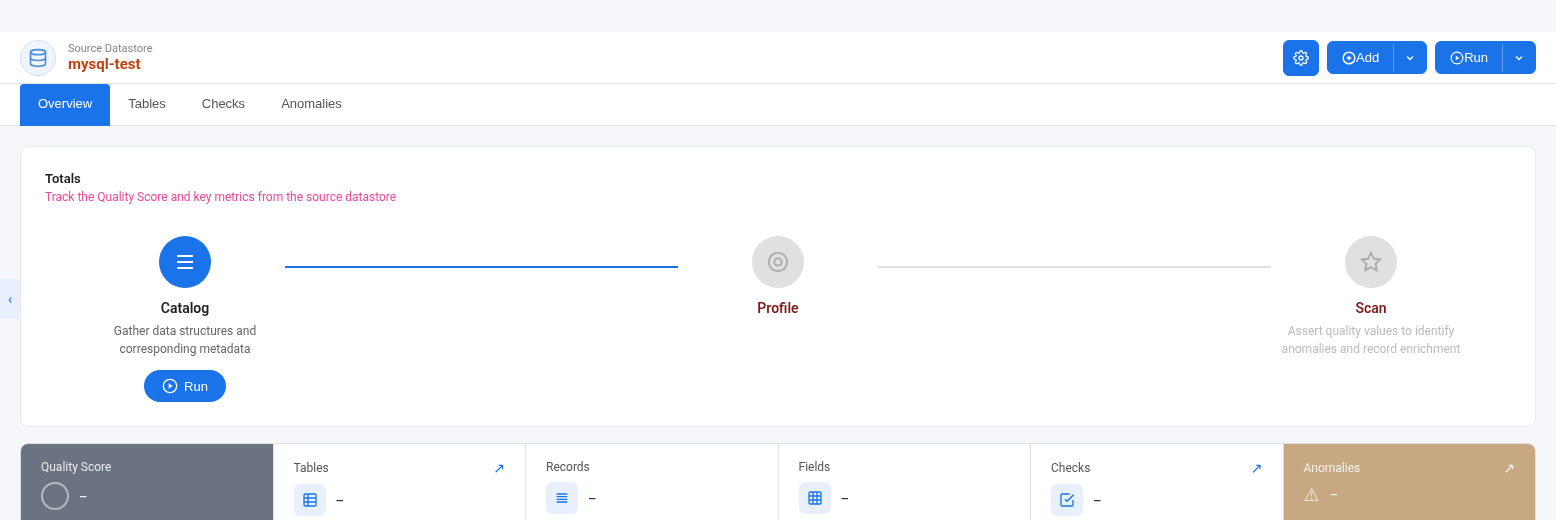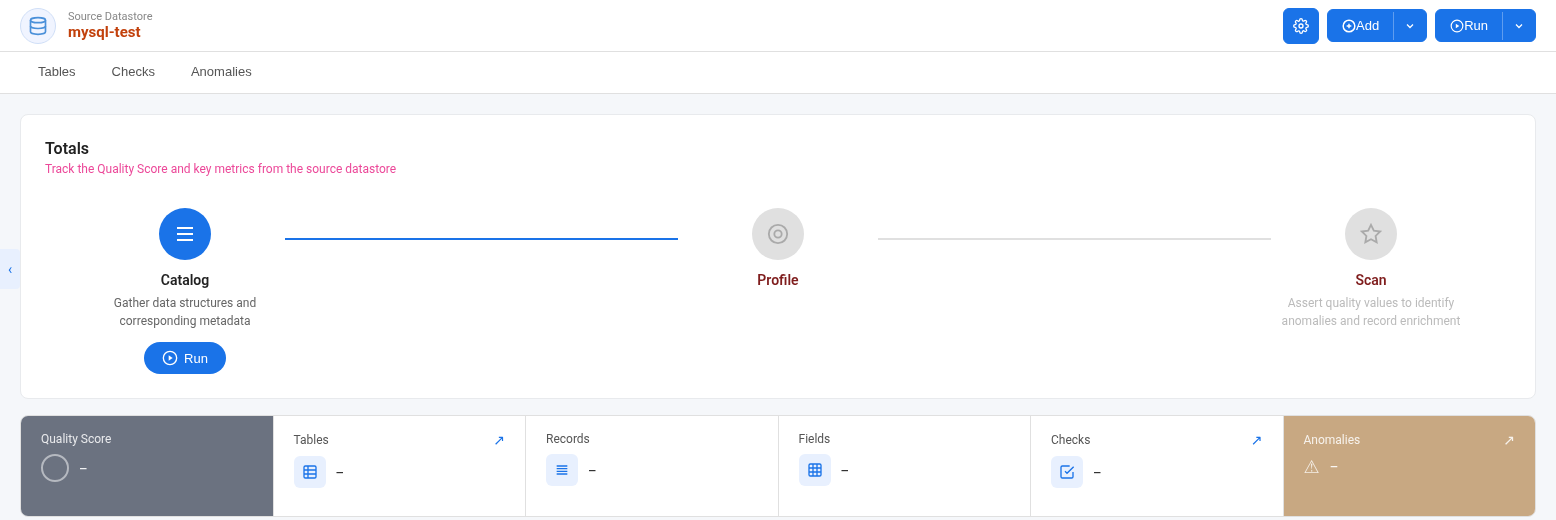--- a/index.html
+++ b/index.html
@@ -1,21 +1,21 @@
 <!DOCTYPE html>
 <html><head>
   <meta charset="utf-8">
   <style>
     * { box-sizing: border-box; margin: 0; padding: 0; }
     body { font-family: -apple-system, BlinkMacSystemFont, 'Segoe UI', Roboto, sans-serif; background: #f5f7fa; color: #333; font-size: 14px; }
 
     
     .topbar {
       display: flex; align-items: center; justify-content: space-between;
-      padding: 10px 20px; background: #fff; border-bottom: 1px solid #e0e0e0; height: 52px;
+      padding: 10px 20px; background: #fff; border-bottom: 1px solid #e0e0e0; height: 52px; margin-top: 32px;
     }
     .topbar-left { display: flex; align-items: center; gap: 12px; }
     .datastore-icon {
       width: 36px; height: 36px; border-radius: 50%; background: #f0f4ff;
       display: flex; align-items: center; justify-content: center; color: #4a90d9; font-size: 16px;
       border: 1px solid #d0dff7;
     }
     .datastore-info { display: flex; flex-direction: column; }
     .datastore-type { font-size: 11px; color: #888; }
     .datastore-name { font-size: 15px; font-weight: 700; color: #c2410c; }
@@ -55,21 +55,21 @@
     }
 
     
     .main { padding: 20px; }
 
     
     .totals-card {
       background: #fff; border-radius: 8px; padding: 24px; margin-bottom: 16px;
       border: 1px solid #e8eaed;
     }
-    .totals-title { font-size: 16px; font-weight: 600; color: #222; margin-bottom: 4px; }
+    .totals-title { font-size: 13px; font-weight: 600; color: #222; margin-bottom: 4px; }
     .totals-subtitle { font-size: 12px; color: #ec4899; margin-bottom: 32px; }
 
     
     .pipeline {
       display: flex; align-items: flex-start; gap: 0; padding: 0 40px;
     }
     .pipeline-step { display: flex; flex-direction: column; align-items: center; min-width: 200px; }
     .pipeline-connector {
       flex: 1; height: 2px; margin-top: 30px; background: #e0e0e0;
     }
@@ -201,20 +201,21 @@
         <button class="btn-split-arrow">
           <svg width="12" height="12" viewBox="0 0 24 24" fill="none" stroke="#fff" stroke-width="2.5">
             <polyline points="6 9 12 15 18 9"></polyline>
           </svg>
         </button>
       </div>
     </div>
   </div>
 
   <div class="nav-tabs">
+    <button class="nav-tab active">Overview</button>
     <button class="nav-tab">Tables</button>
     <button class="nav-tab">Checks</button>
     <button class="nav-tab">Anomalies</button>
   </div>
 
   <div class="main">
 
     <div class="totals-card">
       <div class="totals-title">Totals</div>
       <div class="totals-subtitle">Track the Quality Score and key metrics from the source datastore</div>

